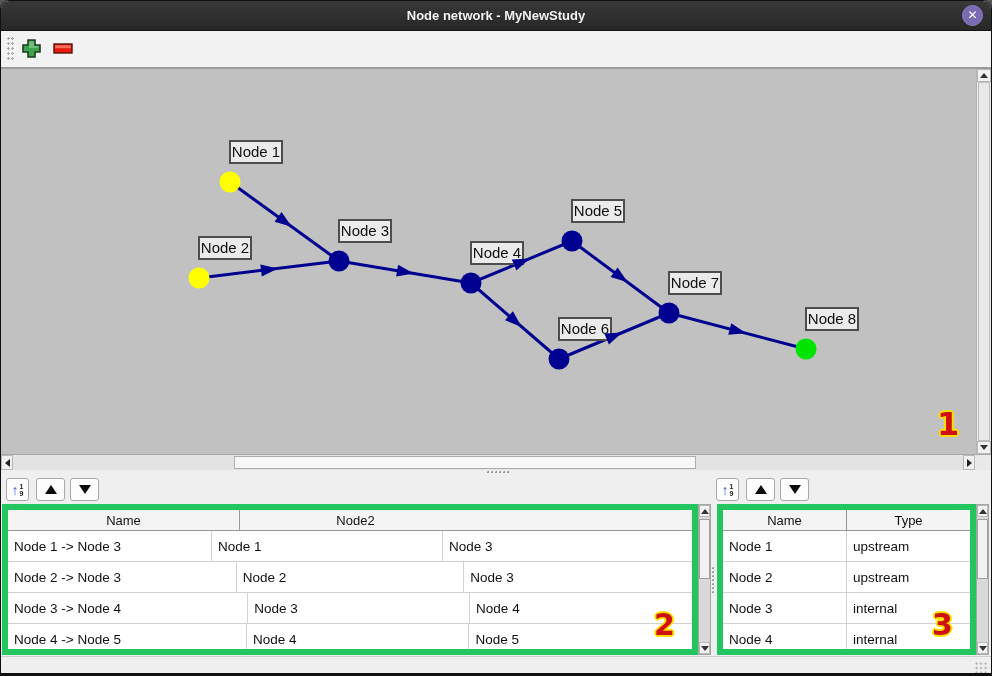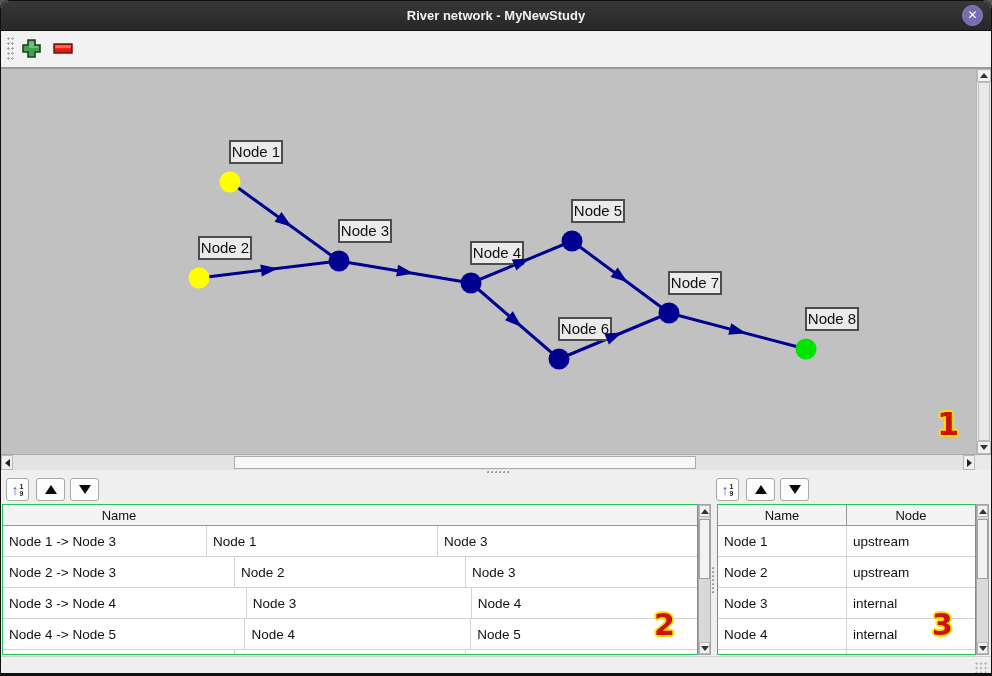--- a/index.html
+++ b/index.html
@@ -45,21 +45,21 @@
   .ttoolbar{position:relative;height:29px;background:#efefef;}
   .btn{position:absolute;top:3px;height:23px;background:#fdfdfd;border:1px solid #a9a9a9;border-radius:3px;
     box-sizing:border-box;display:flex;align-items:center;justify-content:center;}
   .btn.big-up div{border-left:6px solid transparent;border-right:6px solid transparent;border-bottom:9px solid #0a0a0a;width:0;height:0;}
   .btn.big-dn div{border-left:6px solid transparent;border-right:6px solid transparent;border-top:9px solid #0a0a0a;width:0;height:0;}
   .sort-ico{display:flex;align-items:center;gap:1px;}
   .sort-ico .arr{color:#3b5bd0;font-size:14px;font-weight:bold;line-height:14px;}
   .sort-ico .digits{display:flex;flex-direction:column;font-size:7px;line-height:7px;color:#222;font-weight:bold;}
   
   .tables{position:relative;height:152px;background:#efefef;}
-  .table{position:absolute;top:0;height:151px;background:#be185d;border:1px solid #22c55e;box-sizing:border-box;overflow:hidden;}
+  .table{position:absolute;top:0;height:151px;background:#be185d;border:6px solid #22c55e;box-sizing:border-box;overflow:hidden;}
   .trow{display:flex;height:30px;border-bottom:1px solid #d2d2d2;background:#fff;}
   .trow.thead{height:20px;background:#f4f4f4;border-bottom:1px solid #979797;}
   .trow.partial{height:9px;border-bottom:none;}
   .tcell{box-sizing:border-box;border-right:1px solid #d2d2d2;padding-left:6px;display:flex;align-items:center;
     font-size:13.5px;color:#111;overflow:hidden;white-space:nowrap;}
   .tcell:last-child{border-right:none;}
   .hcell{justify-content:center;padding-left:0;border-right:1px solid #979797;font-size:13px;}
   .tscroll{position:absolute;top:0;width:13px;height:151px;background:#d9d9d9;border:1px solid #a5a5a5;box-sizing:border-box;}
   .tscroll .sbtn{height:12px;}
   .tthumb{position:absolute;left:0;right:0;top:14px;height:60px;background:#f2f2f2;border:1px solid #9f9f9f;box-sizing:border-box;}
@@ -73,21 +73,21 @@
   
   .annot{position:absolute;font-size:32px;font-weight:bold;color:#cf1010;font-family:"DejaVu Sans",sans-serif;
     text-shadow:-2px 0 #ffdf00,2px 0 #ffdf00,0 -2px #ffdf00,0 2px #ffdf00,-1px -1px #ffdf00,1px -1px #ffdf00,-1px 1px #ffdf00,1px 1px #ffdf00;}
 </style>
 </head>
 <body>
 
 <div class="window">
 
   <div class="titlebar">
-    <span class="title">River network - MyNewStudy</span>
+    <span class="title">Node network - MyNewStudy</span>
     <div class="close-btn">
       <span>✕</span>
     </div>
   </div>
 
   <div class="toolbar">
     <div class="grip-v"></div>
     <div class="tb-add">
       <svg width="19" height="19" viewBox="0 0 19 19">
         <path d="M6 1h7v5h5v7h-5v5H6v-5H1V6h5z" fill="#3fa34d" stroke="#1e3c20" stroke-width="1.6"></path>
@@ -202,20 +202,21 @@
       </div>
     <div class="btn big-dn" style="left:779px;width:29px;">
         <div></div>
       </div>
   </div>
 
   <div class="tables">
     <div class="table" style="left:1px;width:696px;">
         <div class="trow thead">
           <div class="tcell hcell" style="width: 232px;">Name</div>
+          <div class="tcell hcell" style="width: 231px;">Node2</div>
         </div>
         <div class="trow">
           <div class="tcell" style="width: 204px;">Node 1 -&gt; Node 3</div>
           <div class="tcell" style="width: 231px;">Node 1</div>
           <div class="tcell" style="width: 231px;">Node 3</div>
         </div>
         <div class="trow">
           <div class="tcell" style="width: 232px;">Node 2 -&gt; Node 3</div>
           <div class="tcell" style="width: 231px;">Node 2</div>
           <div class="tcell" style="width: 231px;">Node 3</div>
@@ -244,21 +245,21 @@
       <div class="sbtn" style="bottom:0;">
           <div class="td"></div>
         </div>
     </div>
     <div class="vsplit" style="left:710px;">
         <div class="dots"></div>
       </div>
     <div class="table" style="left:716px;width:259px;">
         <div class="trow thead">
           <div class="tcell hcell" style="width: 129px;">Name</div>
-          <div class="tcell hcell" style="width: 128px;">Node</div>
+          <div class="tcell hcell" style="width: 128px;">Type</div>
         </div>
         <div class="trow">
           <div class="tcell" style="width: 129px;">Node 1</div>
           <div class="tcell" style="width: 128px;">upstream</div>
         </div>
         <div class="trow">
           <div class="tcell" style="width: 129px;">Node 2</div>
           <div class="tcell" style="width: 128px;">upstream</div>
         </div>
         <div class="trow">

